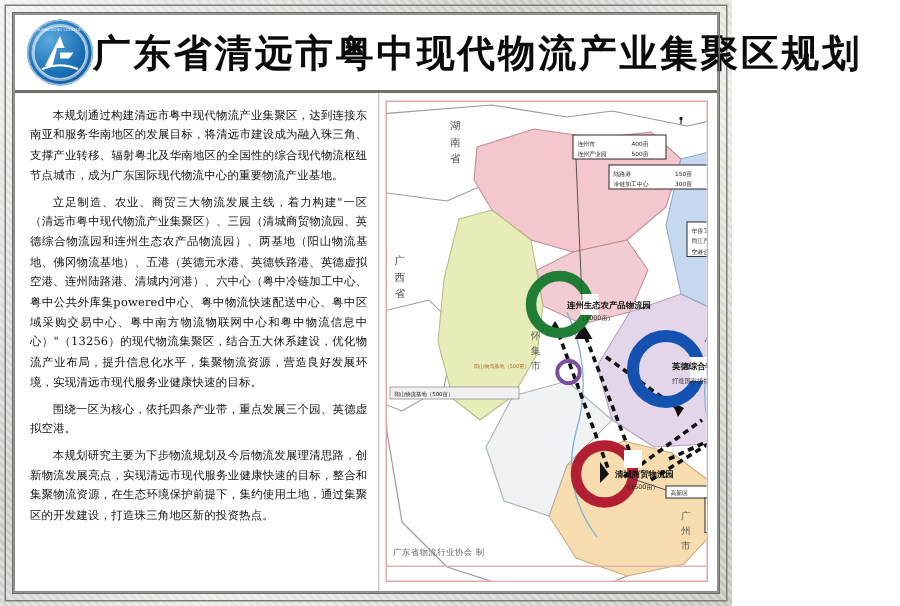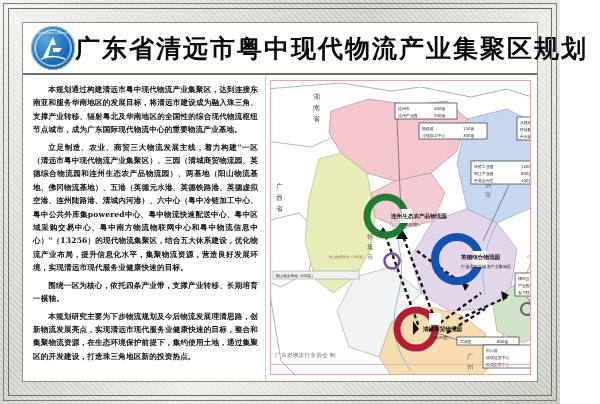--- a/index.html
+++ b/index.html
@@ -4,22 +4,22 @@
 <title>广东省清远市粤中现代物流产业集聚区规划</title>
 <style>
   html,body{margin:0;padding:0;}
   body{
     width:600px;height:404px;overflow:hidden;
     font-family:"DejaVu Sans","Liberation Sans",sans-serif;
     background:#ffffff;
   }
   
   .poster{
-    position:relative;width:560px;height:404px;box-sizing:border-box;
-    padding:22px;
+    position:relative;width:488px;height:404px;box-sizing:border-box;
+    padding:9px;
     background:
       repeating-linear-gradient(45deg,#c9c9c6 0 2px,#b3b3ae 2px 4px),
       linear-gradient(135deg,#e8e8e4,#a9a9a4 40%,#ddddd8 60%,#9d9d98);
     background-blend-mode:overlay,normal;
   }
   .poster:before{
     content:"";position:absolute;inset:3px;
     border:1px solid #7e7e79;pointer-events:none;
   }
   .poster:after{
@@ -60,21 +60,21 @@
   .body{flex:1;display:flex;min-height:0;background:#fff;}
   .textcol{
     width:243px;flex:0 0 243px;box-sizing:border-box;
     padding:8px 7px 4px 10px;
     border-right:1px solid #cfcfcf;
   }
   .para{
     font-family:"DejaVu Serif","Liberation Serif",serif;
     font-size:7.6px;line-height:13.4px;color:#111;
     text-align:justify;text-indent:2em;margin:0 0 4px 0;
-    font-weight:bold;
+    font-weight:normal;
     letter-spacing:.15px;
   }
   
   .mapcol{
     flex:1;position:relative;box-sizing:border-box;
     border:1px solid #e3a7a7;margin:5px 6px 6px 4px;
     background:#ffffff;overflow:hidden;
   }
   .slogan{
     position:absolute;left:108px;top:16px;
@@ -118,21 +118,21 @@
       </svg>
     </div>
     <div class="title">广东省清远市粤中现代物流产业集聚区规划</div>
   </div>
 
   <div class="body">
 
     <div class="textcol">
       <p class="para">本规划通过构建清远市粤中现代物流产业集聚区，达到连接东南亚和服务华南地区的发展目标，将清远市建设成为融入珠三角、支撑产业转移、辐射粤北及华南地区的全国性的综合现代物流枢纽节点城市，成为广东国际现代物流中心的重要物流产业基地。</p>
       <p class="para">立足制造、农业、商贸三大物流发展主线，着力构建"一区（清远市粤中现代物流产业集聚区）、三园（清城商贸物流园、英德综合物流园和连州生态农产品物流园）、两基地（阳山物流基地、佛冈物流基地）、五港（英德元水港、英德铁路港、英德虚拟空港、连州陆路港、清城内河港）、六中心（粤中冷链加工中心、粤中公共外库集powered中心、粤中物流快速配送中心、粤中区域采购交易中心、粤中南方物流物联网中心和粤中物流信息中心）"（13256）的现代物流集聚区，结合五大休系建设，优化物流产业布局，提升信息化水平，集聚物流资源，营造良好发展环境，实现清远市现代服务业健康快速的目标。</p>
-      <p class="para">围绕一区为核心，依托四条产业带，支撑产业转移、长期培育一横轴。</p>
+      <p class="para">围绕一区为核心，依托四条产业带，重点发展三个园、英德虚拟空港。</p>
       <p class="para">本规划研究主要为下步物流规划及今后物流发展理清思路，创新物流发展亮点，实现清远市现代服务业健康快速的目标，整合和集聚物流资源，在生态环境保护前提下，集约使用土地，通过集聚区的开发建设，打造珠三角地区新的投资热点。</p>
     </div>
 
     <div class="mapcol">
 
       <div class="slogan">构筑桥头堡　物流惠民生</div>
 
       <svg class="compass" viewBox="0 0 14 30">
         <line x1="7" y1="2" x2="7" y2="28" stroke="#333" stroke-width=".8"></line>
         <circle cx="7" cy="3" r="1.1" fill="#222"></circle>

